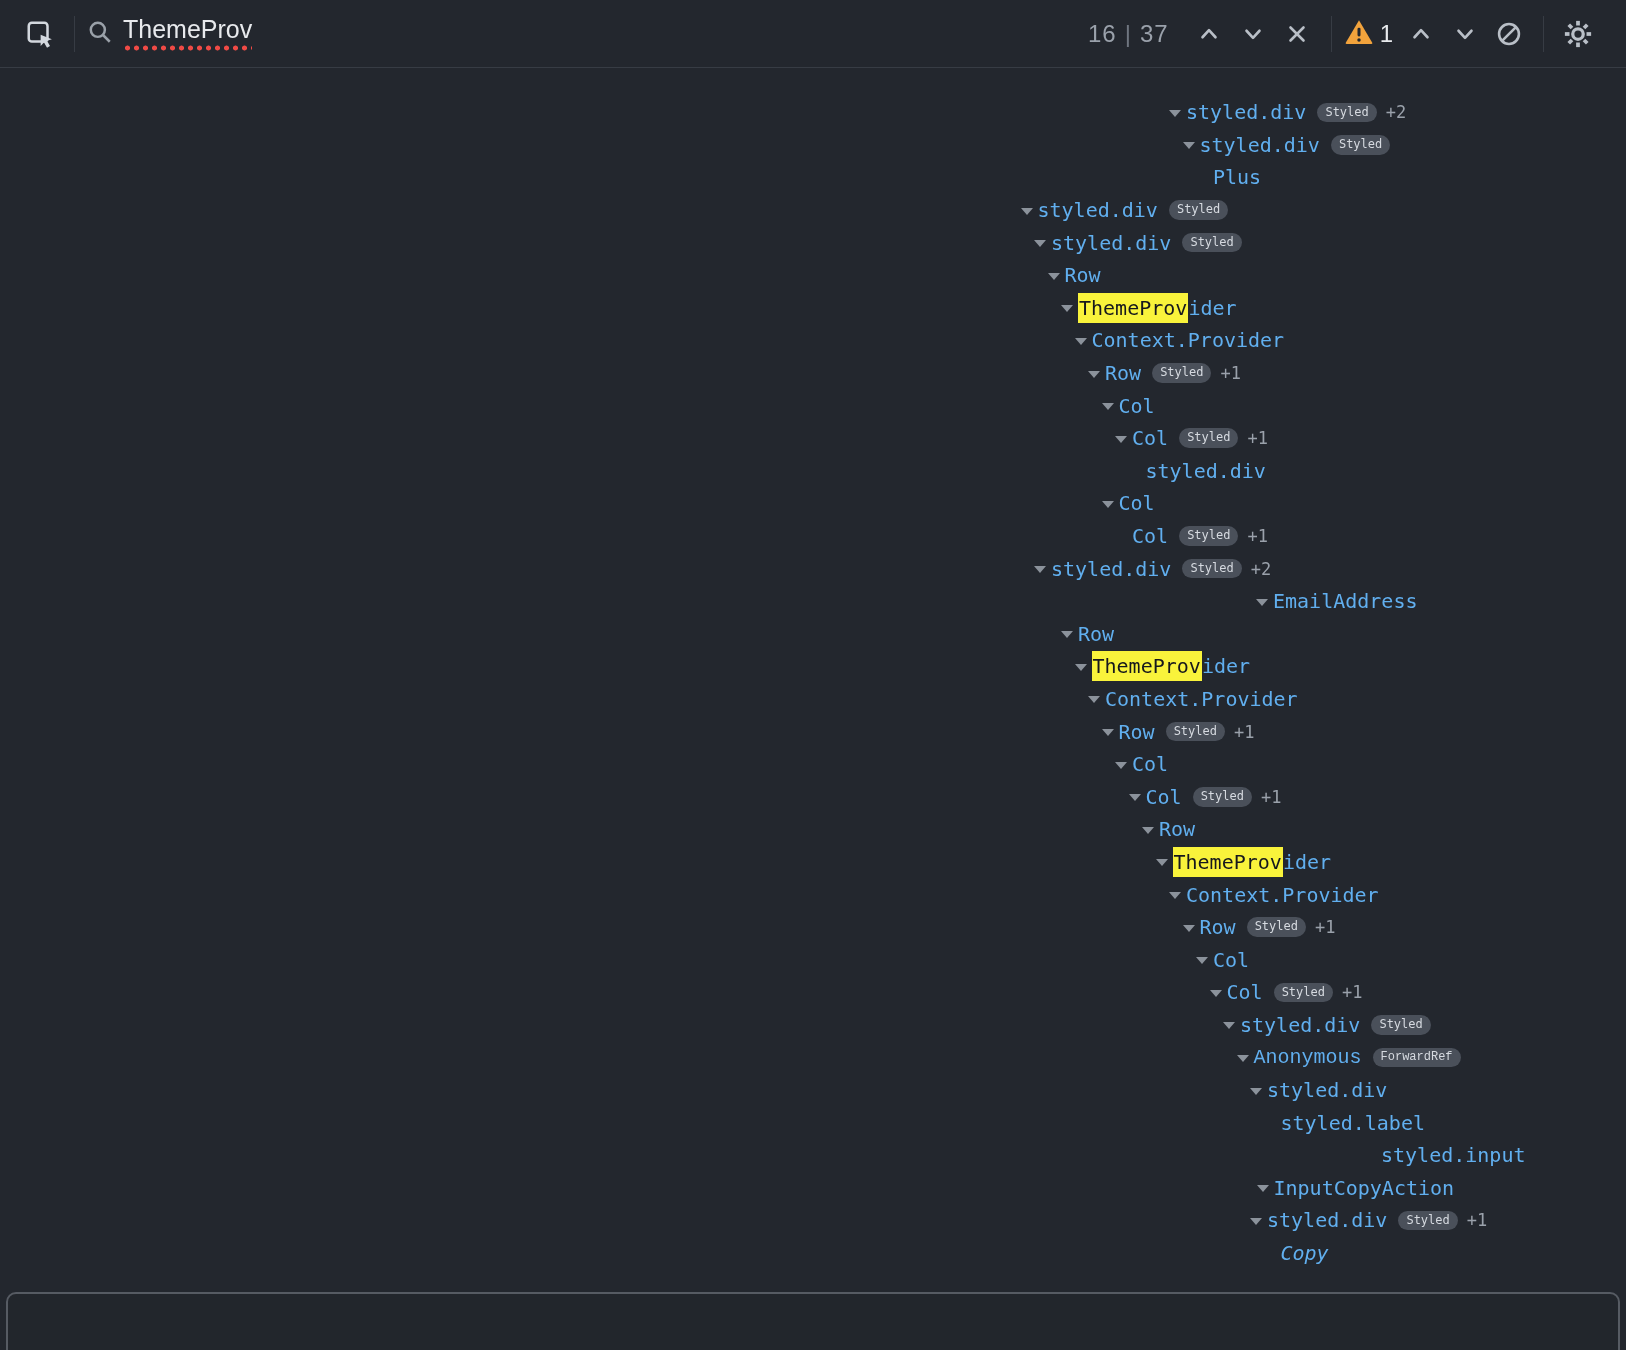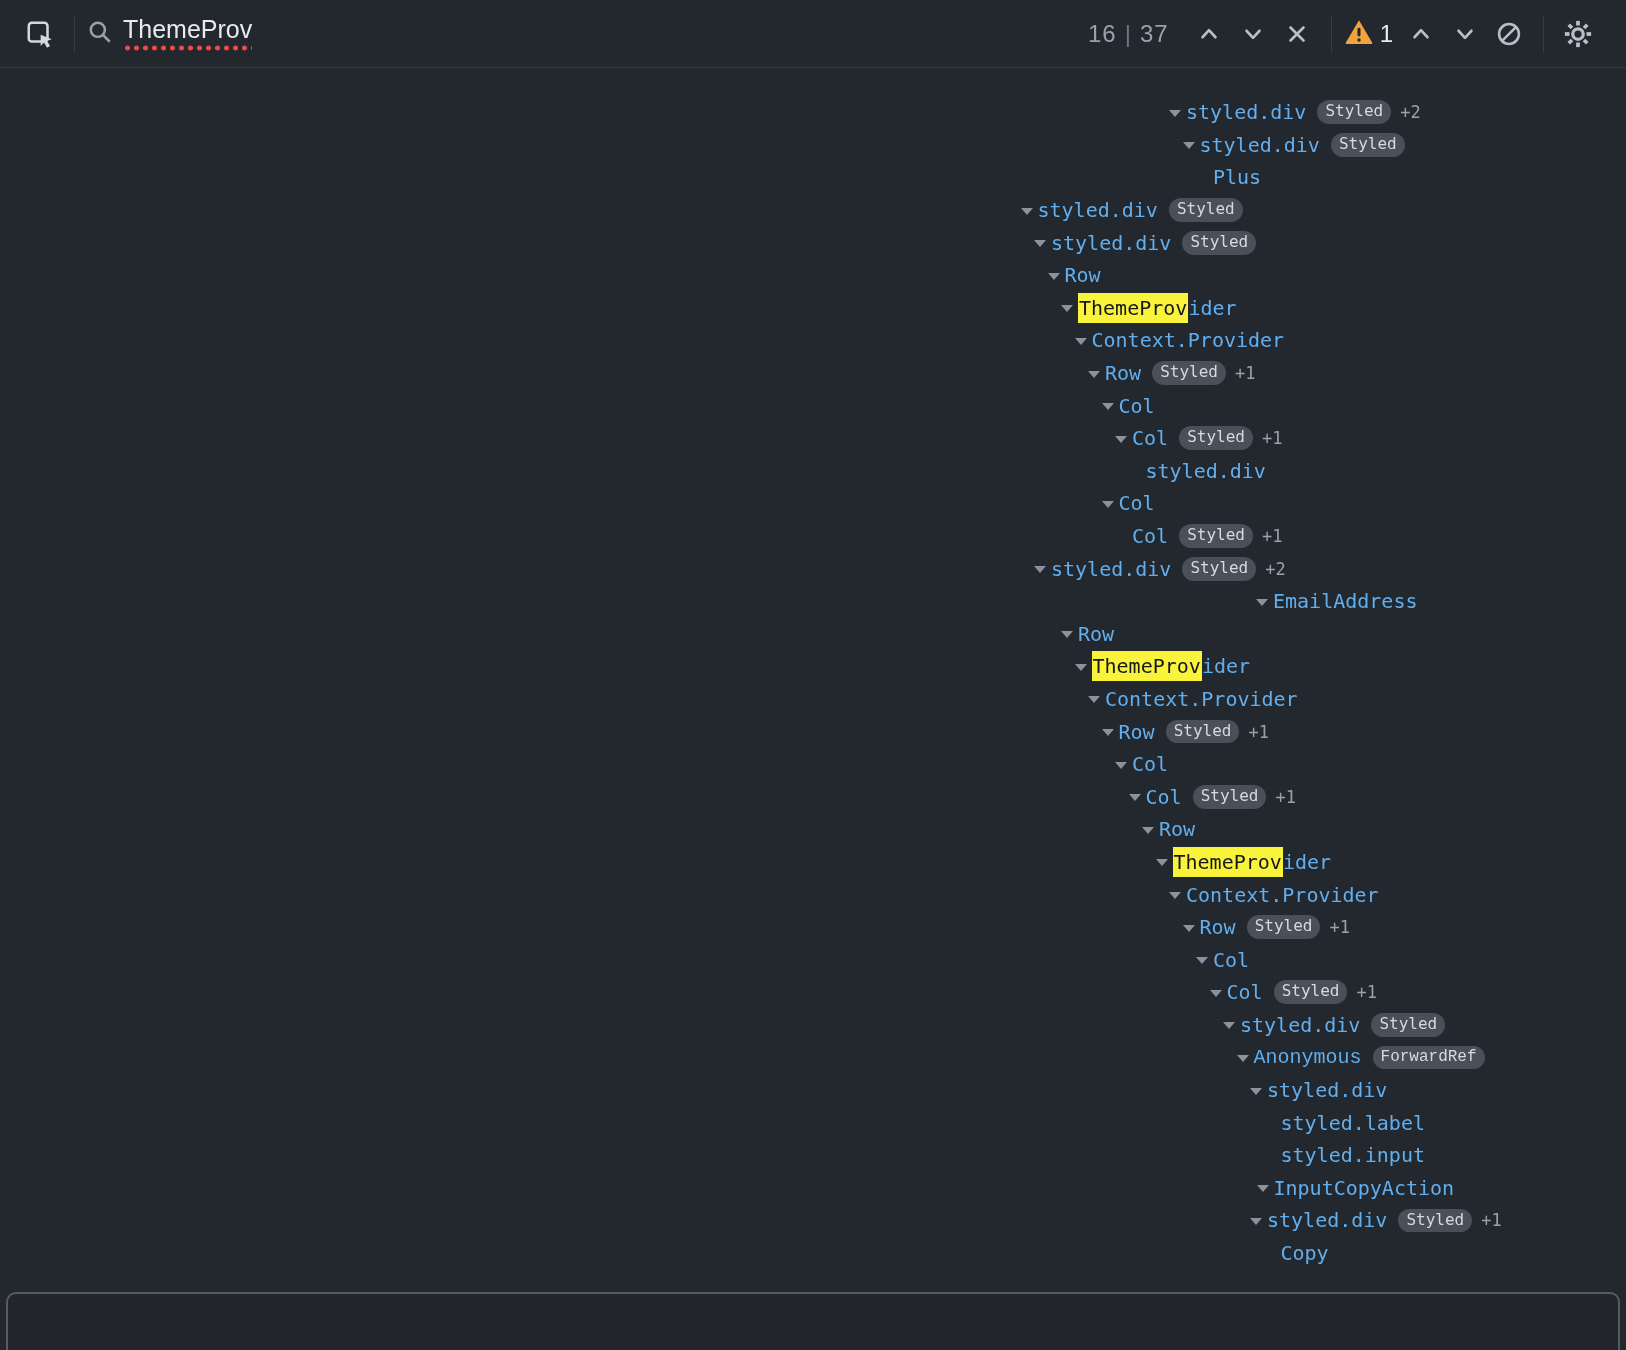--- a/index.html
+++ b/index.html
@@ -62,21 +62,21 @@
   }
   .arrow::before{
     content:"";width:0;height:0;
     border-left:6px solid transparent;border-right:6px solid transparent;
     border-top:7px solid #8b929b;margin-top:2px;
   }
   .arrow.hidden::before{display:none}
   .comp-name{color:var(--accent)}
   .comp-name .hl{background:var(--hl-bg);color:var(--hl-text);padding:3px 1px}
   .badge{
-    font-size:16px;background:var(--badge-bg);color:var(--badge-text);
+    font-size:12px;background:var(--badge-bg);color:var(--badge-text);
     border-radius:12px;padding:3px 8px 4px;margin-left:11px;line-height:1.05;text-align:right;
   }
   .plus{font-size:17px;color:var(--muted);margin-left:9px}
   
   .bottom-panel{
     position:absolute;left:6px;right:6px;bottom:-6px;height:64px;
     border:2px solid var(--panel-border);border-radius:10px 10px 0 0;
     background:#22262c;
   }
 </style>
@@ -334,33 +334,33 @@
       <span class="badge">ForwardRef</span>
     </div>
     <div class="tree-row" style="padding-left: 1250px;">
       <span class="arrow"></span>
       <span class="comp-name">styled.div</span>
     </div>
     <div class="tree-row" style="padding-left: 1263.5px; align-items: center;">
       <span class="arrow hidden"></span>
       <span class="comp-name">styled.label</span>
     </div>
-    <div class="tree-row" style="padding-left: 1263.5px;">
+    <div class="tree-row" style="padding-left: 1263.5px; justify-content: center;">
       <span class="arrow hidden"></span>
       <span class="comp-name">styled.input</span>
     </div>
     <div class="tree-row" style="padding-left: 1236.5px; margin-left: 20px;">
       <span class="arrow"></span>
       <span class="comp-name">InputCopyAction</span>
     </div>
     <div class="tree-row" style="padding-left: 1250px;">
       <span class="arrow"></span>
       <span class="comp-name">styled.div</span>
       <span class="badge">Styled</span>
       <span class="plus">+1</span>
     </div>
-    <div class="tree-row" style="padding-left: 1263.5px;">
+    <div class="tree-row" style="padding-left: 1263.5px; font-style: italic;">
       <span class="arrow hidden"></span>
       <span class="comp-name">Copy</span>
     </div>
   </div>
 
 <div class="bottom-panel"></div>
 
 </body></html>

